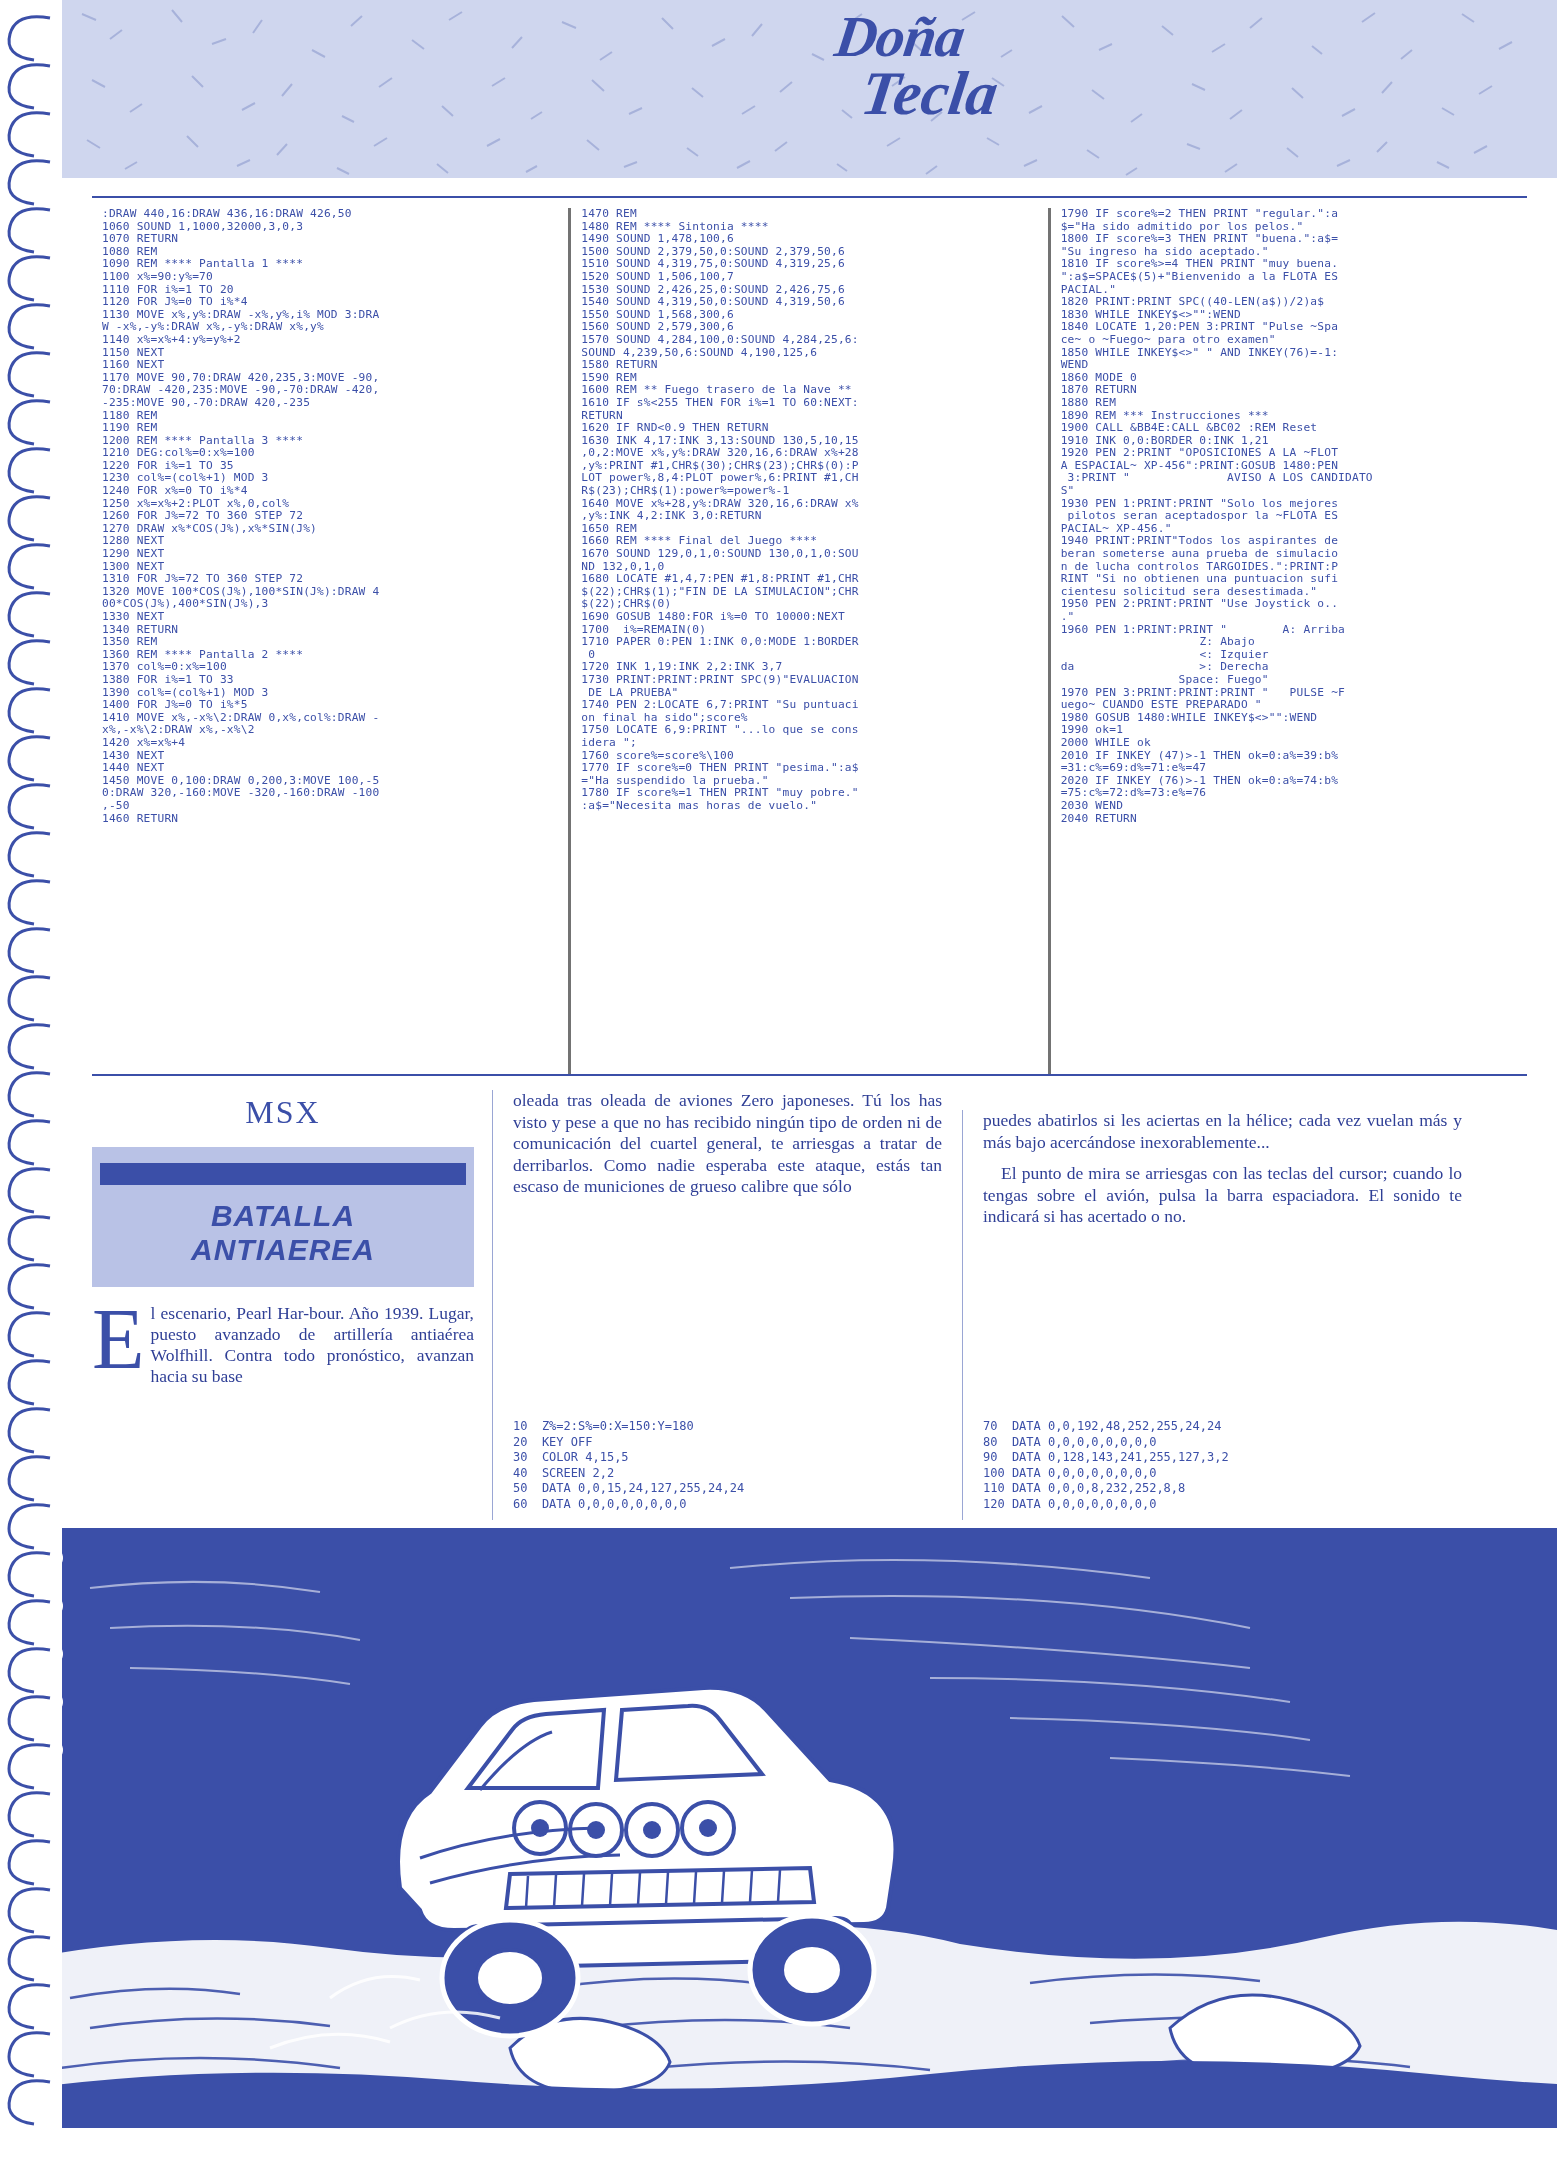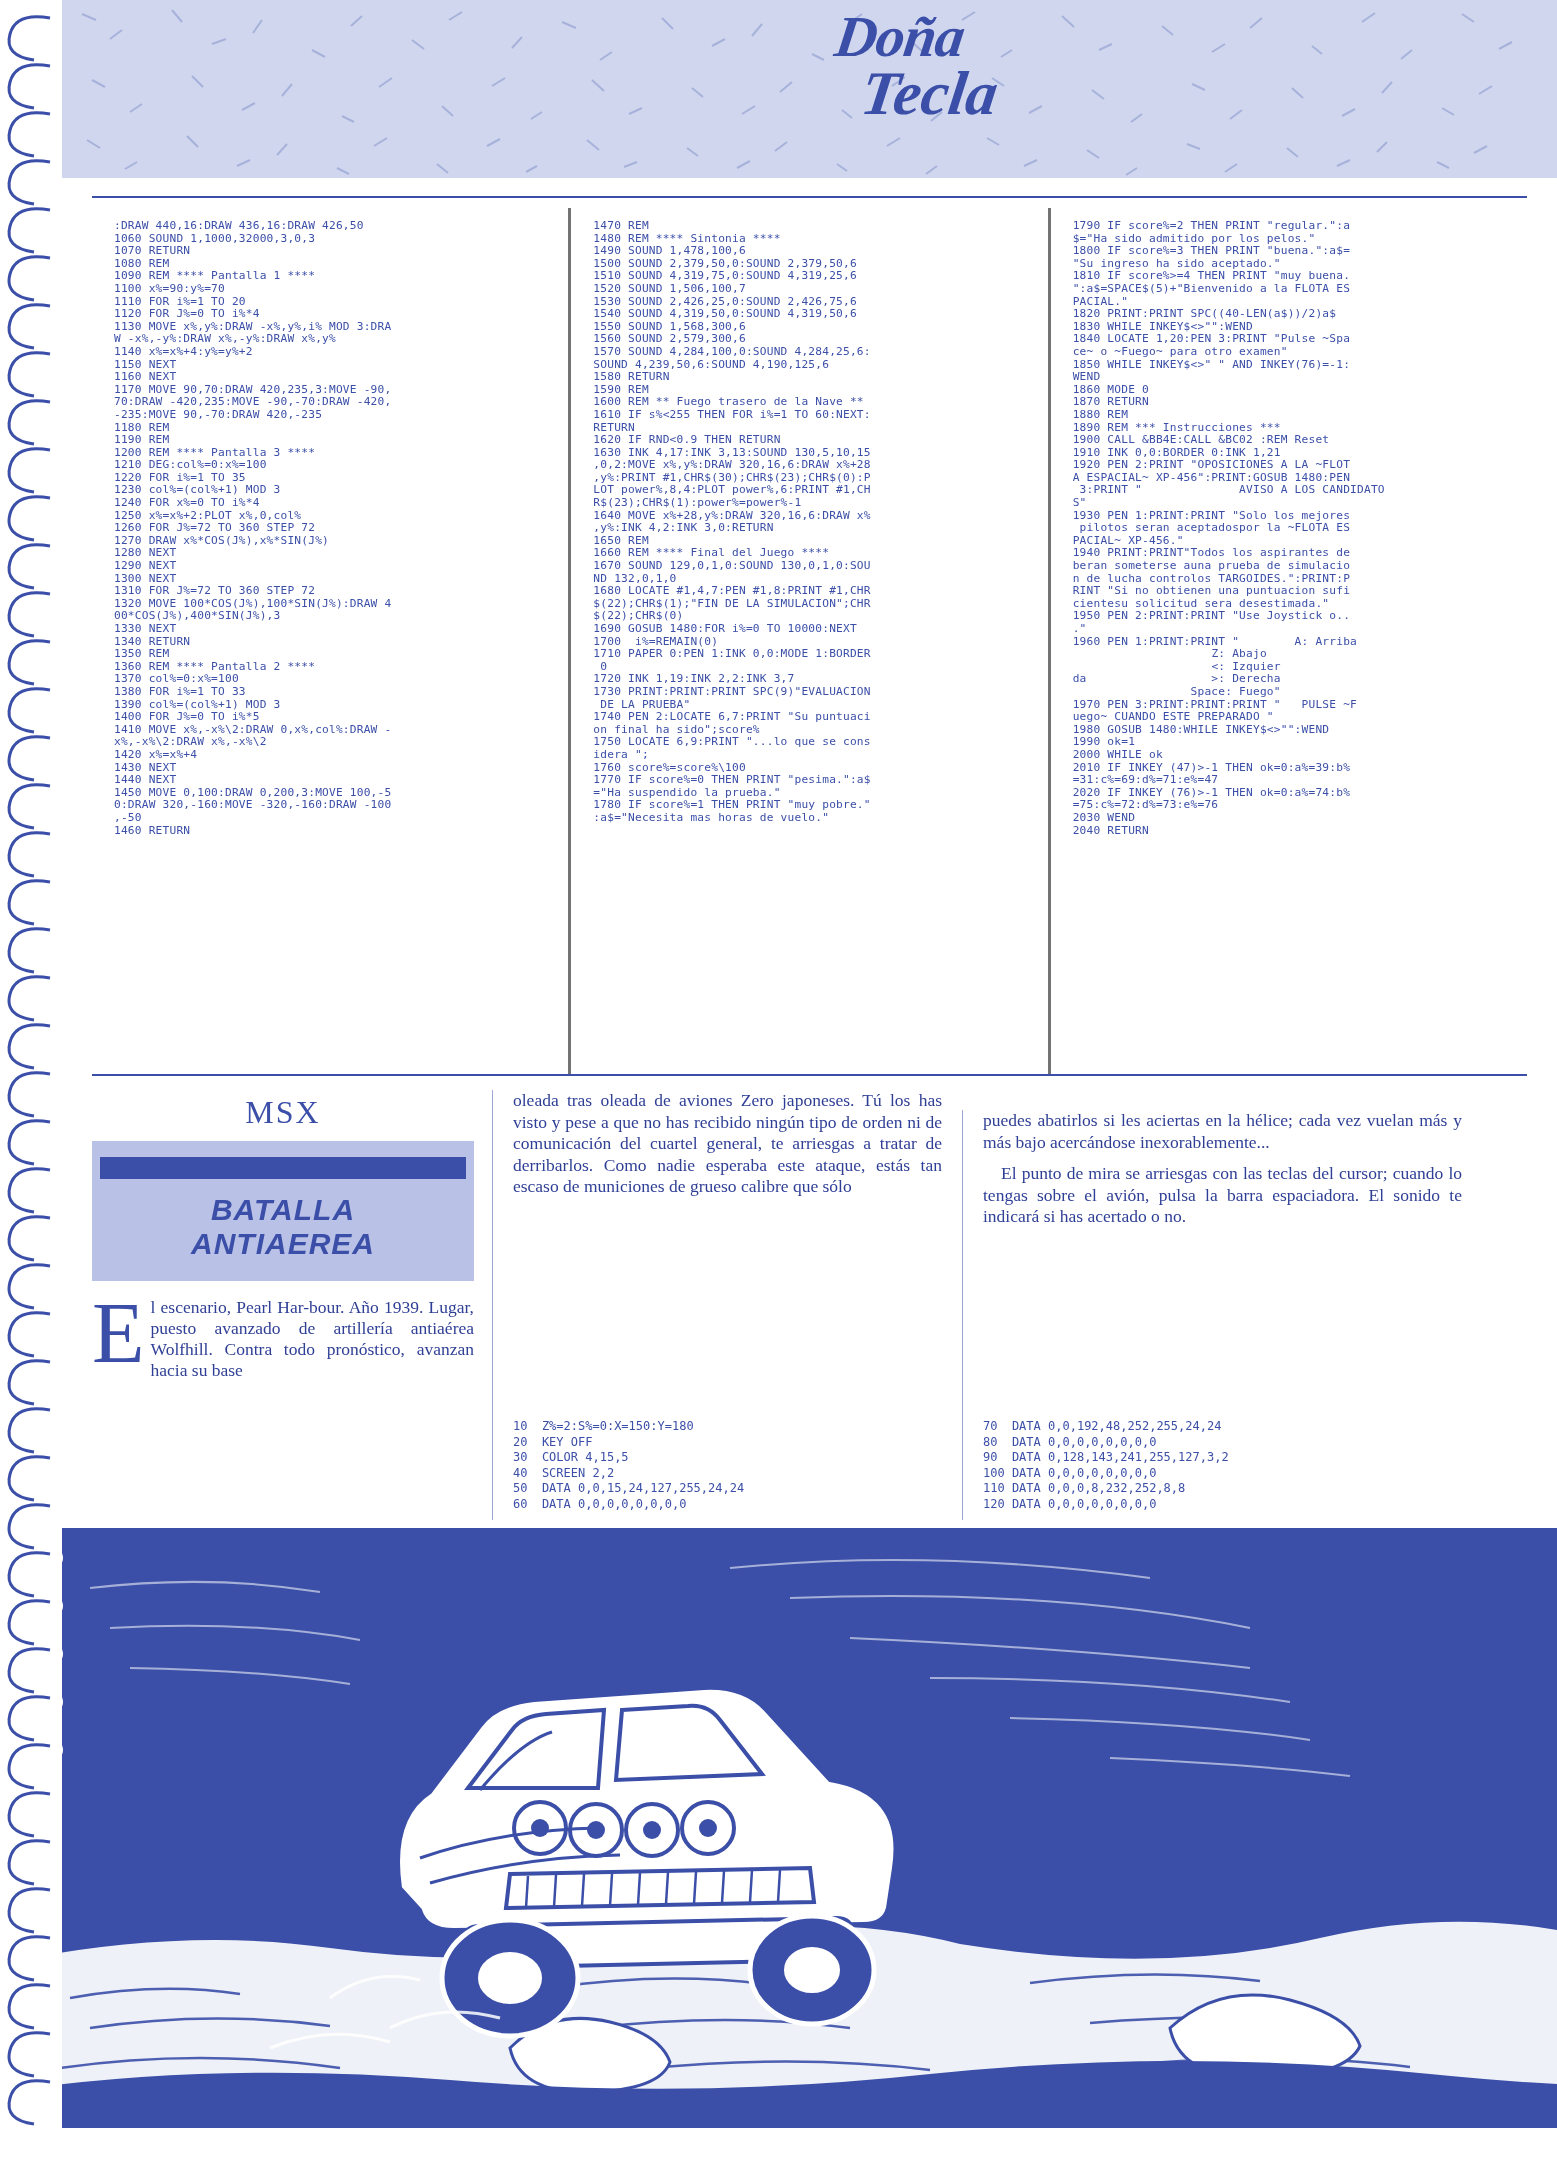--- a/index.html
+++ b/index.html
@@ -70,21 +70,21 @@
     width:100%;
     height:100%;
   }
   .lcol {
     flex:1 1 0;
     padding:0 10px;
     box-sizing:border-box;
   }
   .lcol + .lcol { border-left:3px solid #737373; }
   pre.code {
-    margin:12px;
+    margin:0;
     font-family:"DejaVu Sans Mono", monospace;
     font-size:11.2px;
     line-height:12.6px;
     color:#3b4fa8;
     white-space:pre-wrap;
     word-break:break-word;
     letter-spacing:0.2px;
   }
 
   
@@ -97,21 +97,21 @@
   .acol2 { width:470px; padding:0 20px; border-left:1px solid #9aa6d4; position:relative;}
   .acol3 { width:500px; padding-left:20px; border-left:1px solid #9aa6d4; position:relative;margin-top:20px;}
 
   .msx-title {
     font-size:32px; letter-spacing:2px;
     text-align:center; color:#3b4fa8;
     font-family:"Liberation Serif", serif;
     margin-top:4px;
   }
   .msx-band {
-    margin-top:10px;
+    margin-top:16px;
     background:#b9c2e6;
     padding:16px 8px 20px 8px;
     text-align:center;
   }
   .msx-band .bar {
     height:22px; background:#3b4fa8; width:100%;
     margin-bottom:14px;
   }
   .msx-band .t1, .msx-band .t2 {
     font-family:"Liberation Sans", sans-serif;

